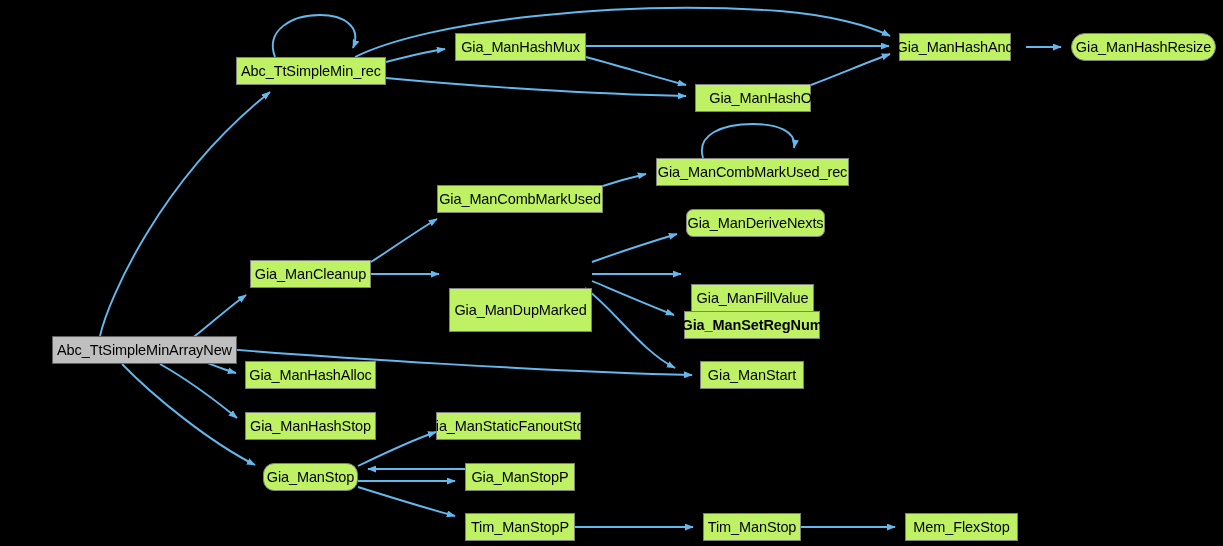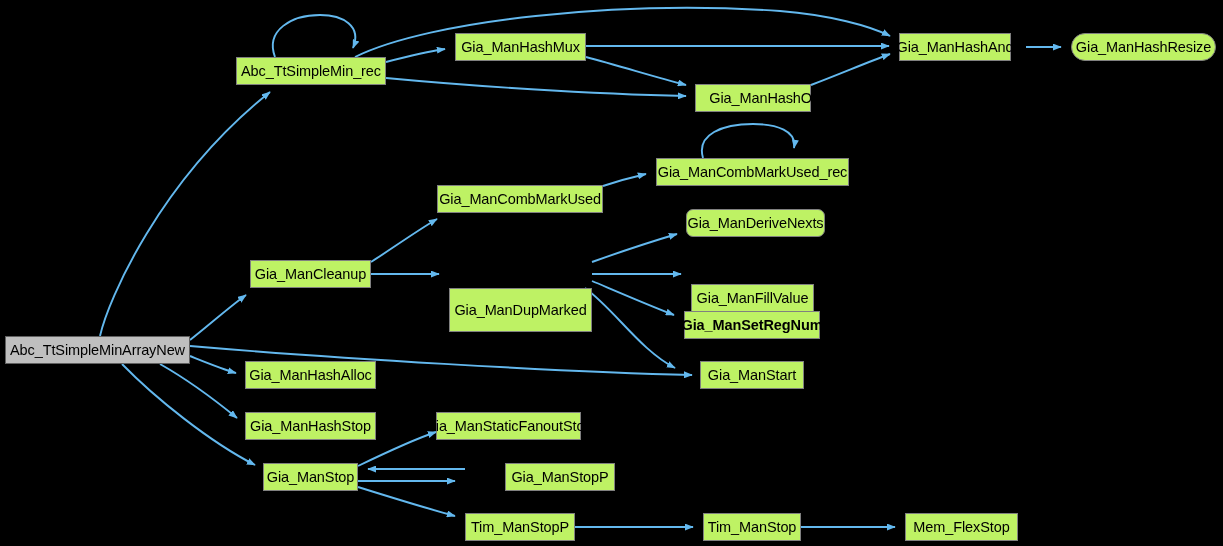--- a/index.html
+++ b/index.html
@@ -32,20 +32,21 @@
     line-height: 1;
     display: flex;
     align-items: center;
     justify-content: center;
     white-space: nowrap;
     letter-spacing: -0.1px;
   }
   .node.highlight {
     background: #bfbfbf;
     border: 1px solid #606060;
+    margin-left: 47px;
   }
   .node-label {
     pointer-events: none;
   }
 </style>
 </head>
 <body>
 
 <div id="canvas-wrap">
   <svg id="edge-layer" width="1223" height="546" viewBox="0 0 1223 546">
@@ -130,24 +131,24 @@
       </div>
       <div class="node" style="left: 700px; top: 361px; width: 104px; height: 28px;">
         <span class="node-label">Gia_ManStart</span>
       </div>
       <div class="node" style="left: 245px; top: 412px; width: 131px; height: 28px;">
         <span class="node-label">Gia_ManHashStop</span>
       </div>
       <div class="node" style="left: 436px; top: 412px; width: 145px; height: 28px;">
         <span class="node-label">Gia_ManStaticFanoutStop</span>
       </div>
-      <div class="node" style="left: 263px; top: 463px; width: 95px; height: 28px;">
+      <div class="node" style="left: 263px; top: 463px; width: 95px; height: 28px; border-radius: 11px;">
         <span class="node-label">Gia_ManStop</span>
       </div>
-      <div class="node" style="left: 465px; top: 463px; width: 110px; height: 28px; margin-left: 40px;">
+      <div class="node" style="left: 465px; top: 463px; width: 110px; height: 28px;">
         <span class="node-label">Gia_ManStopP</span>
       </div>
       <div class="node" style="left: 465px; top: 513px; width: 110px; height: 28px;">
         <span class="node-label">Tim_ManStopP</span>
       </div>
       <div class="node" style="left: 703px; top: 513px; width: 98px; height: 28px;">
         <span class="node-label">Tim_ManStop</span>
       </div>
       <div class="node" style="left: 905px; top: 513px; width: 113px; height: 28px; justify-content: center;">
         <span class="node-label">Mem_FlexStop</span>

